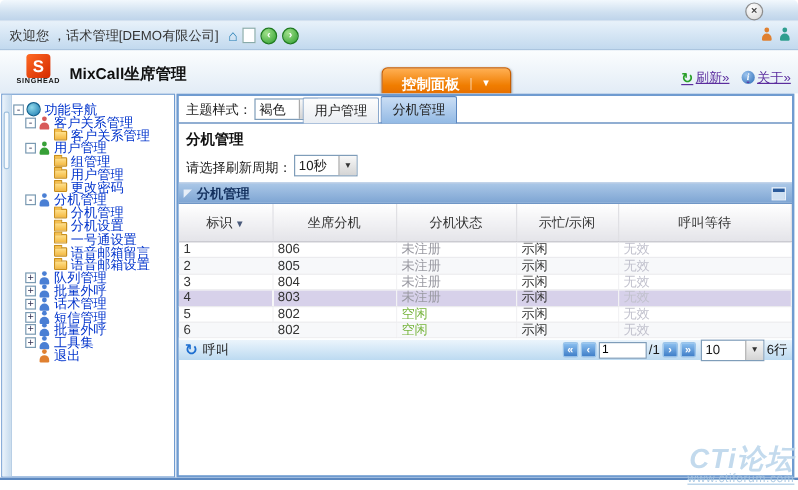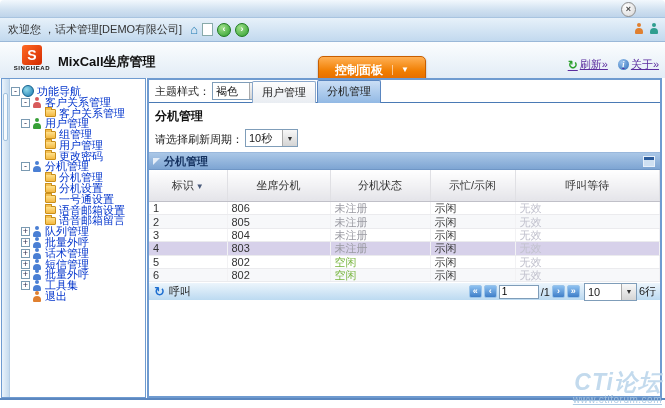--- a/index.html
+++ b/index.html
@@ -220,25 +220,25 @@
       <div class="titem lvl2">
         <span class="folder"></span>
         <span class="lbl">分机设置</span>
       </div>
       <div class="titem lvl2">
         <span class="folder"></span>
         <span class="lbl">一号通设置</span>
       </div>
       <div class="titem lvl2">
         <span class="folder"></span>
+        <span class="lbl">语音邮箱留言</span>
+      </div>
+      <div class="titem lvl2">
+        <span class="folder"></span>
         <span class="lbl">语音邮箱设置</span>
-      </div>
-      <div class="titem lvl2">
-        <span class="folder"></span>
-        <span class="lbl">语音邮箱留言</span>
       </div>
       <div class="titem lvl1">
         <span class="toggle">+</span>
         <span class="person p-blue"></span>
         <span class="lbl">队列管理</span>
       </div>
       <div class="titem lvl1">
         <span class="toggle">+</span>
         <span class="person p-blue"></span>
         <span class="lbl">批量外呼</span>

